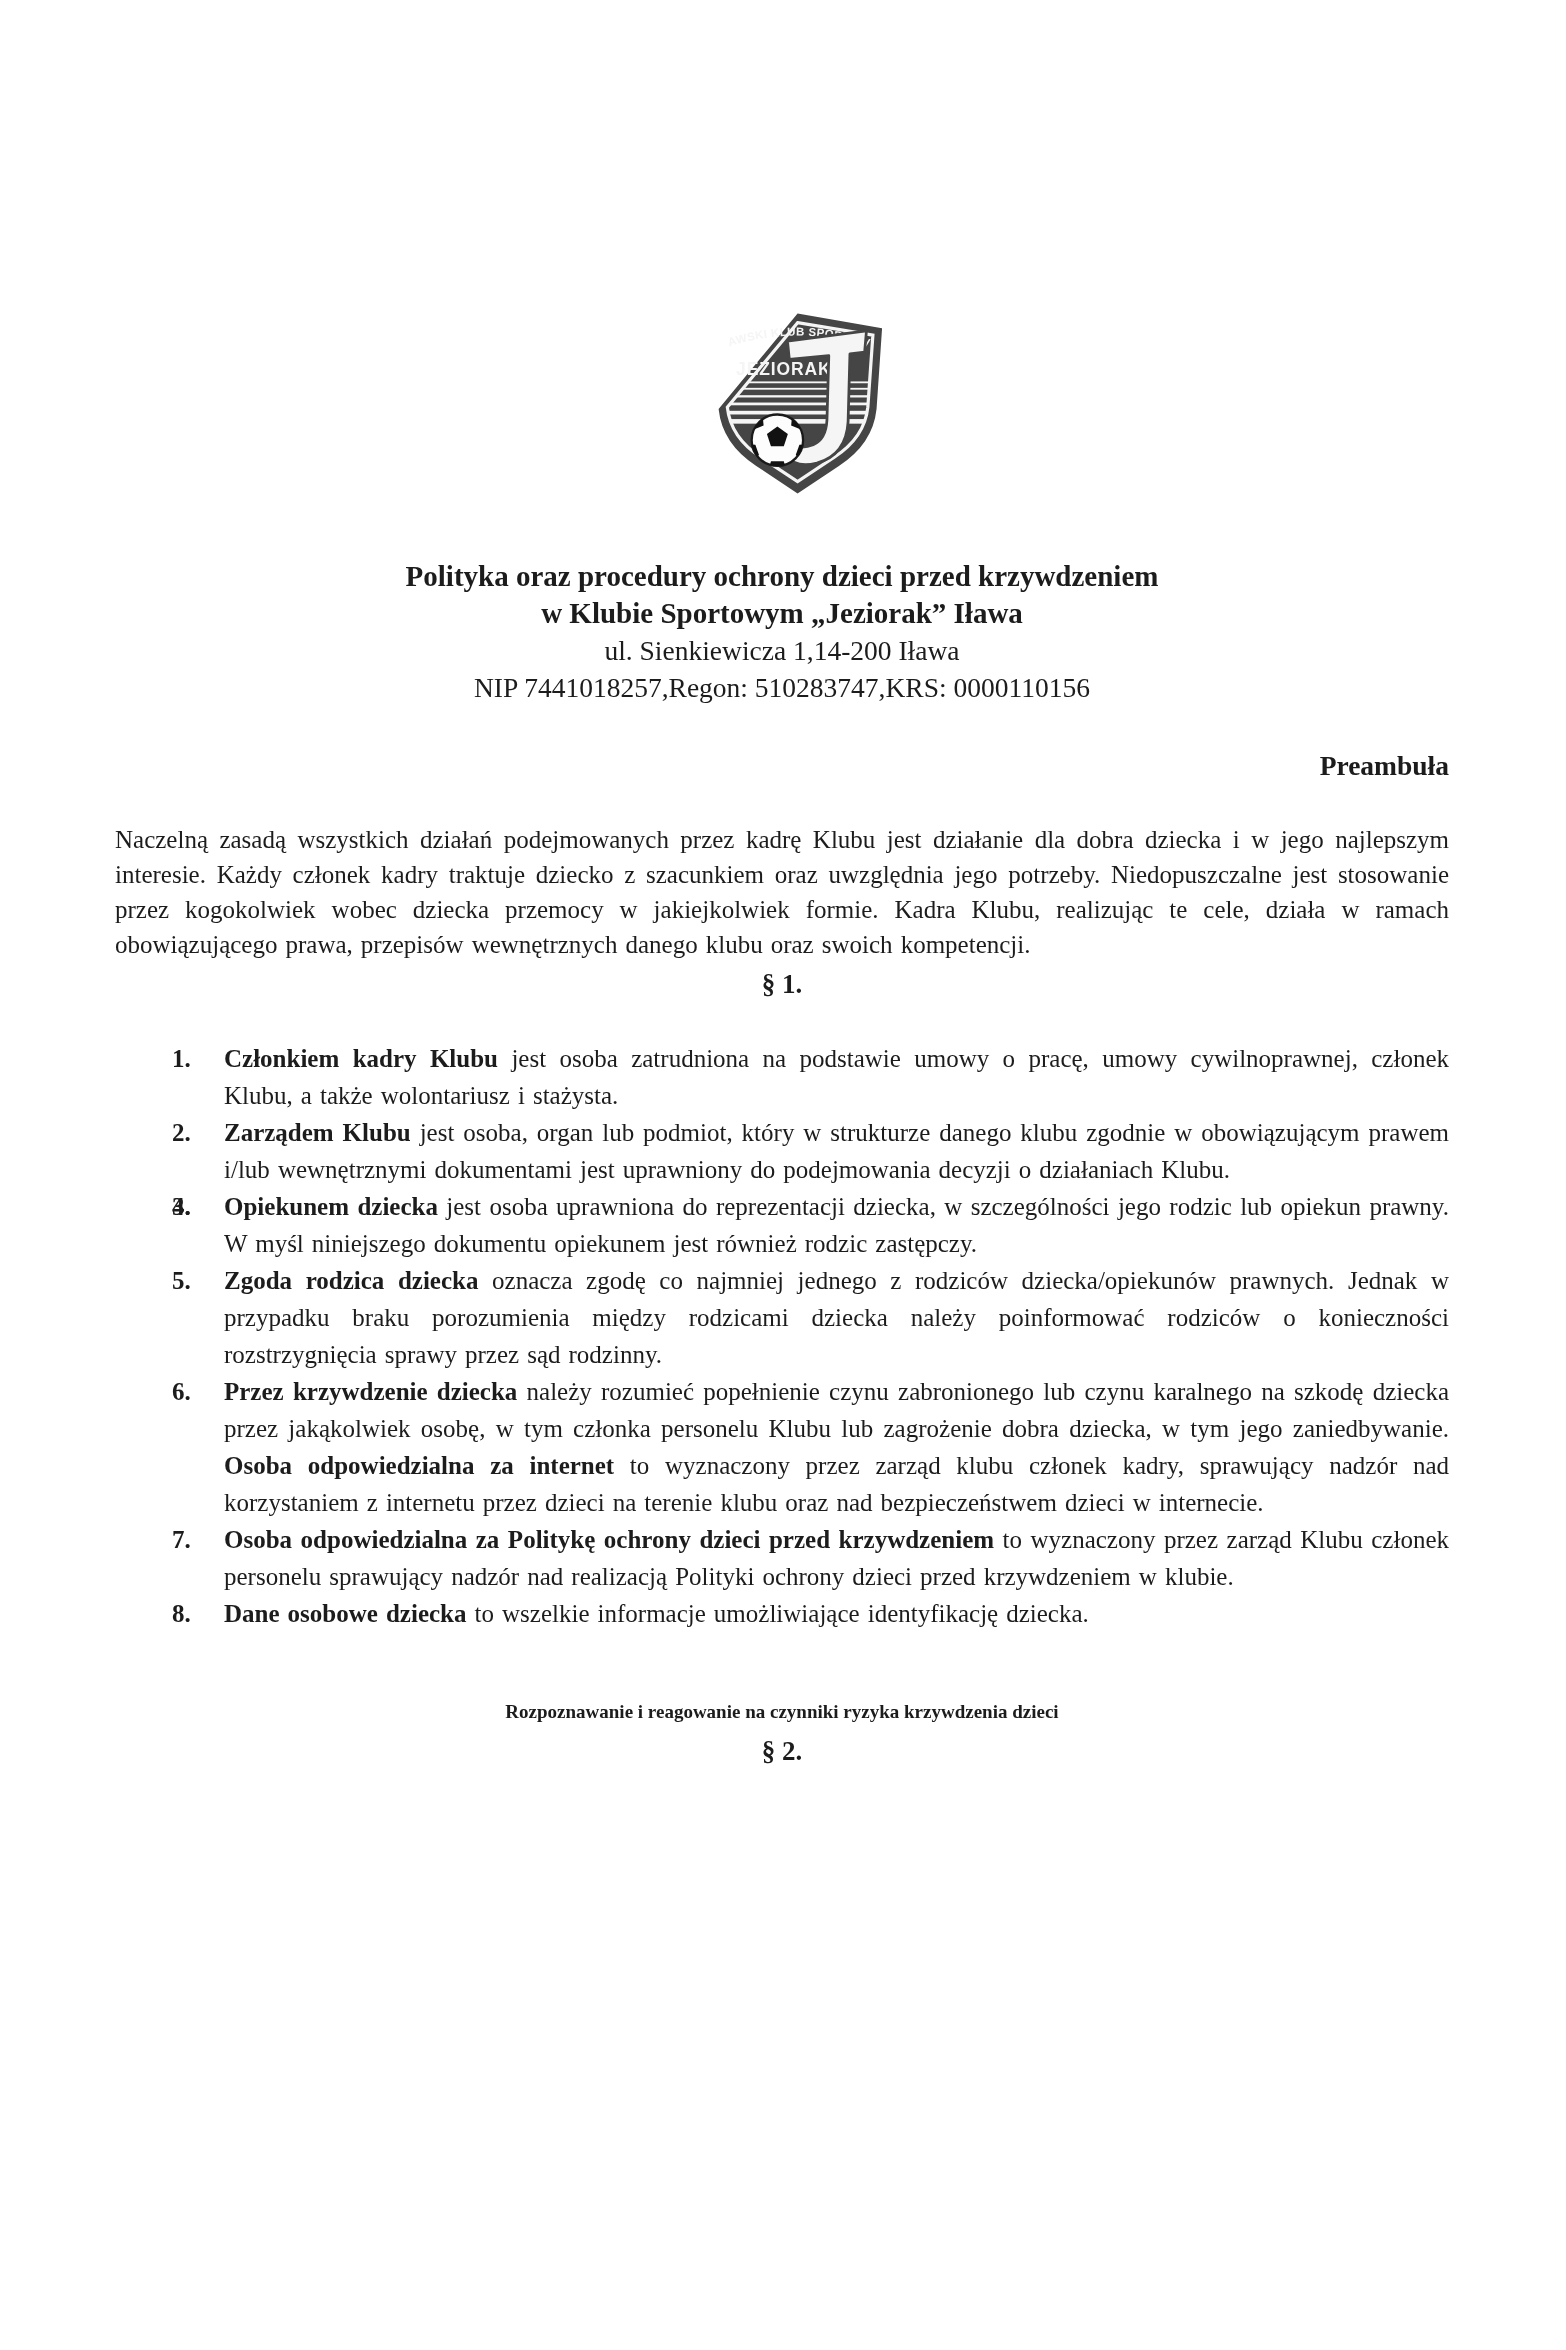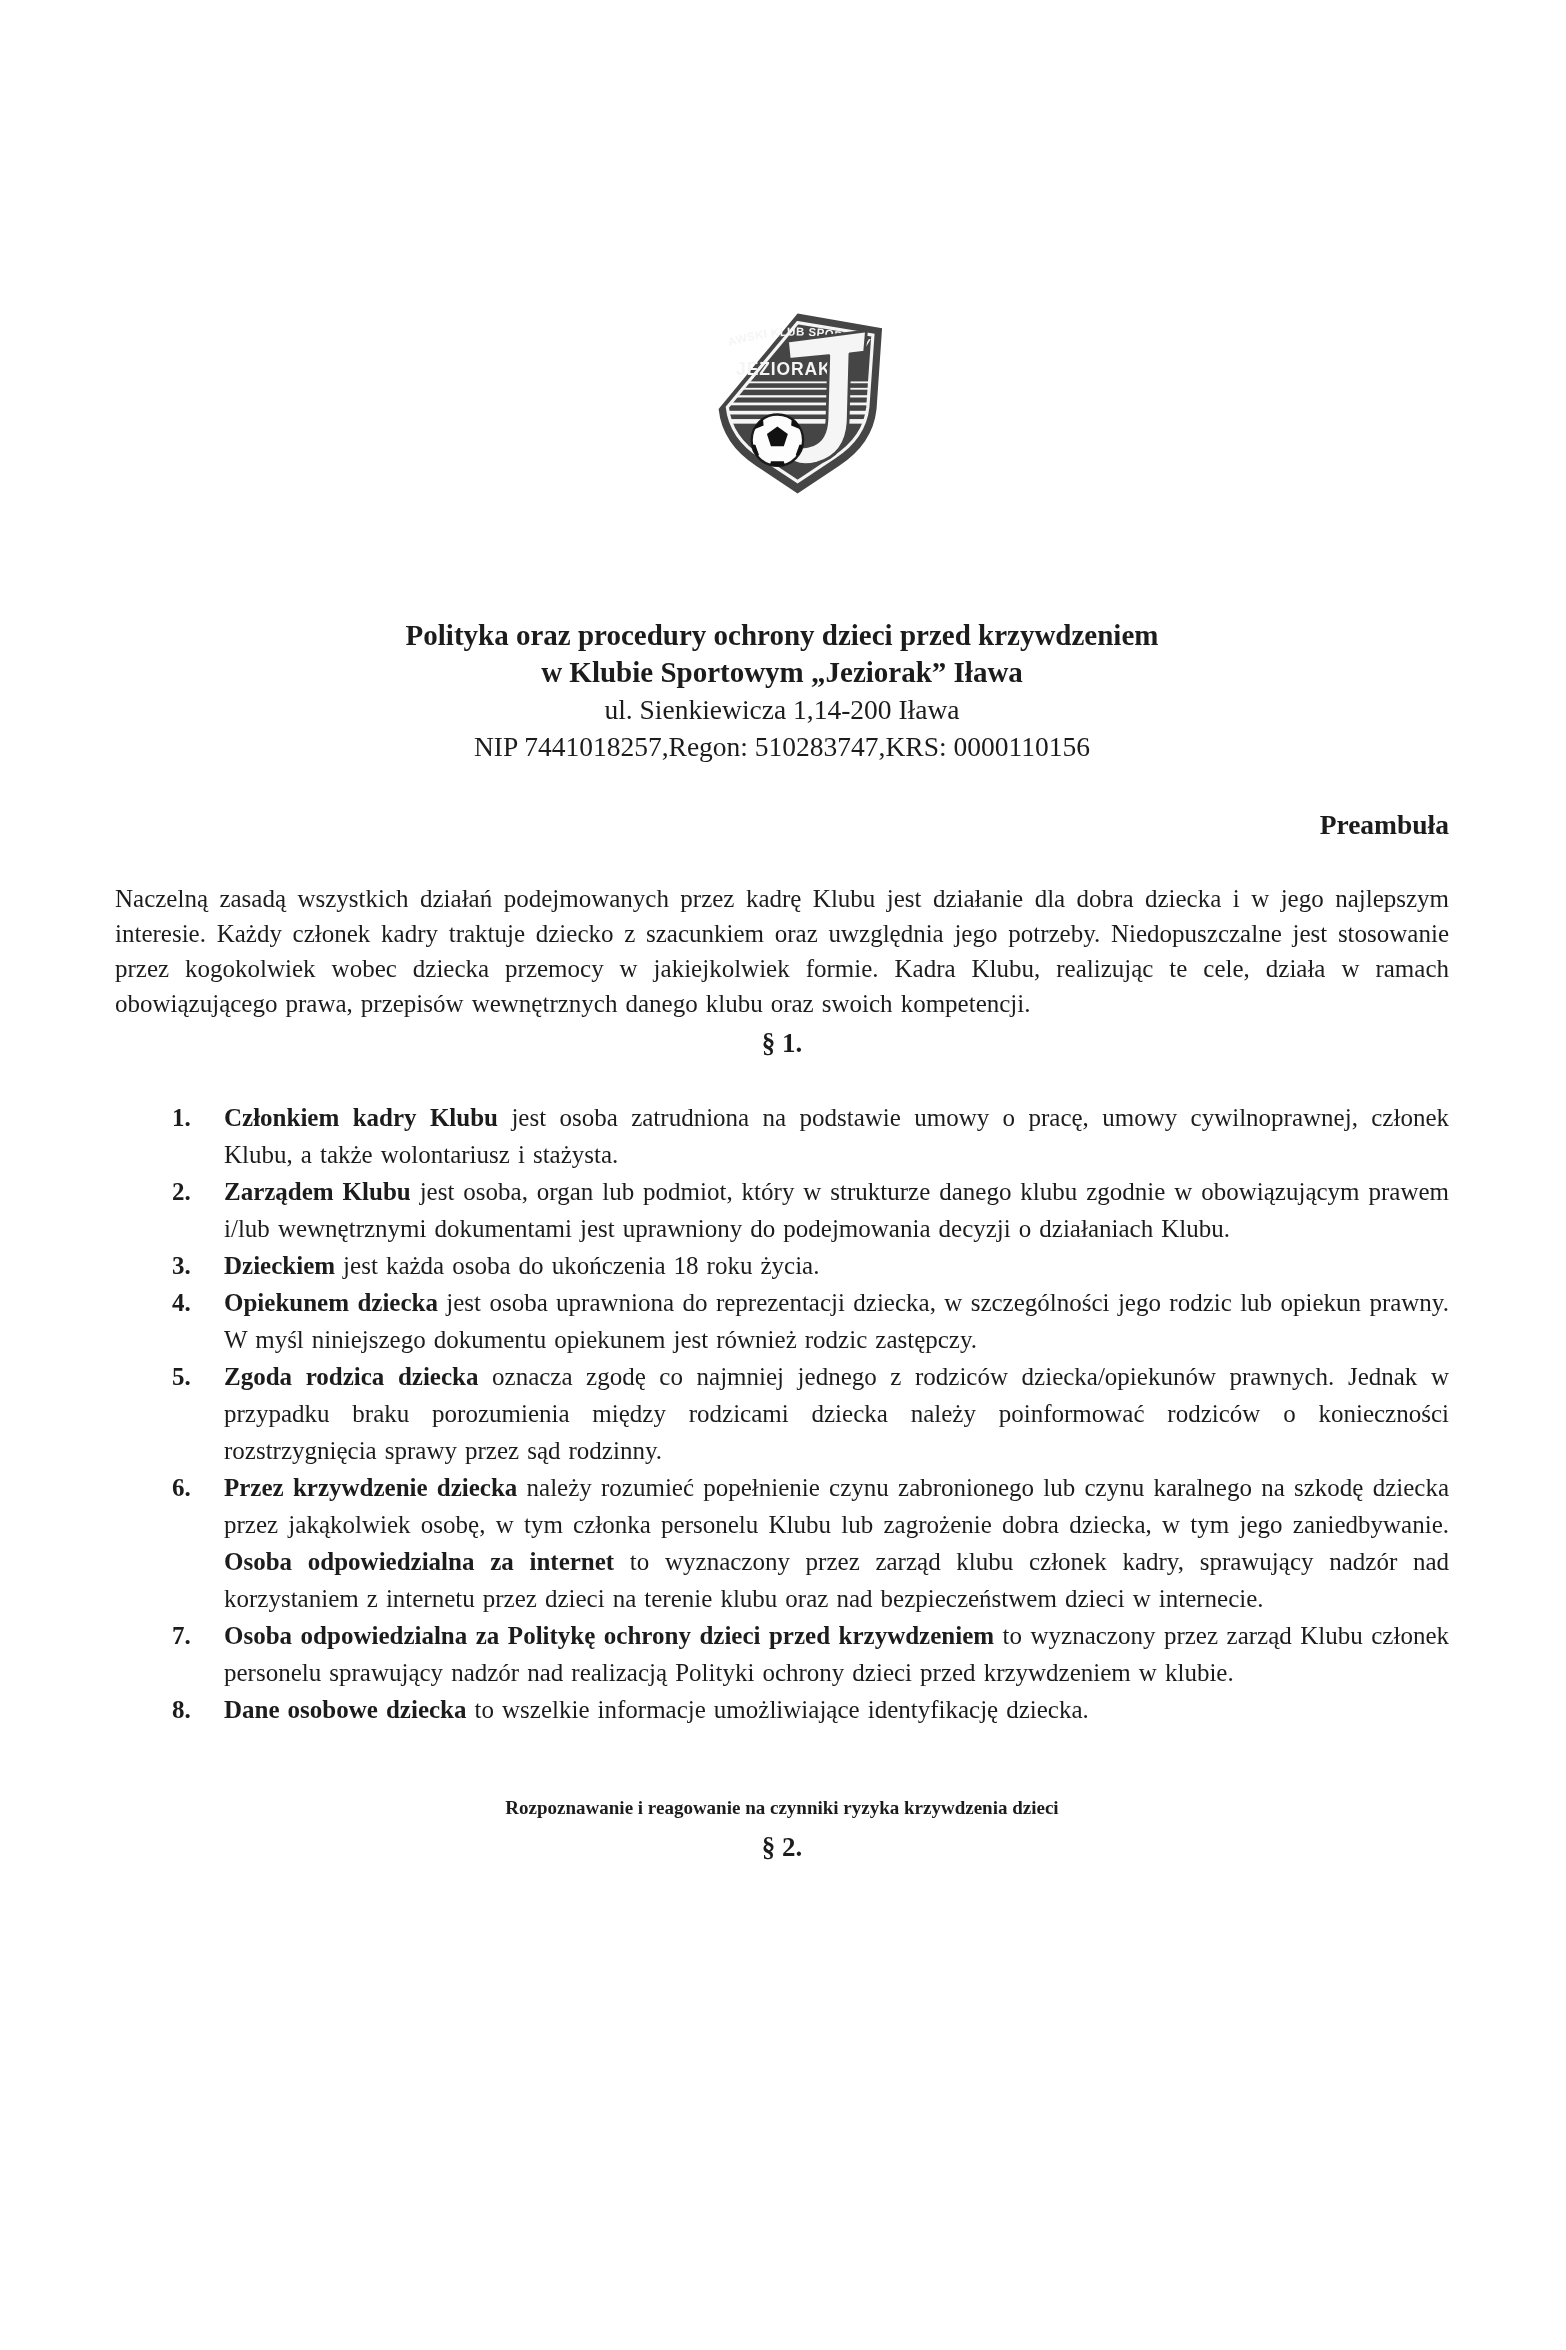--- a/index.html
+++ b/index.html
@@ -19,21 +19,21 @@
   }
   
   .logo-row {
     padding-top: 306px;
     display: flex;
     justify-content: center;
   }
   .logo-row svg { transform: translateX(16.5px); }
 
   
-  .title-block { margin-top: 117px; text-align: center; }
+  .title-block { margin-top: 58px; text-align: center; }
   .title-main {
     font-size: 29px;
     font-weight: bold;
     line-height: 37px;
     margin: 0;
   }
   .title-sub {
     font-size: 27.5px;
     font-weight: normal;
     line-height: 37px;
@@ -160,21 +160,21 @@
   </div>
 
   <h2 class="h-preamble">Preambuła</h2>
   <p class="preamble-text">Naczelną zasadą wszystkich działań podejmowanych przez kadrę Klubu jest działanie dla dobra dziecka i w jego najlepszym interesie. Każdy członek kadry traktuje dziecko z szacunkiem oraz uwzględnia jego potrzeby. Niedopuszczalne jest stosowanie przez kogokolwiek wobec dziecka przemocy w jakiejkolwiek formie. Kadra Klubu, realizując te cele, działa w ramach obowiązującego prawa, przepisów wewnętrznych danego klubu oraz swoich kompetencji.</p>
 
   <p class="section-mark">§ 1.</p>
 
   <ol class="glossary">
       <li><span class="num">1.</span><span class="item-text"><b>Członkiem kadry Klubu</b><span> jest osoba zatrudniona na podstawie umowy o pracę, umowy cywilnoprawnej, członek Klubu, a także wolontariusz i stażysta.</span></span></li>
       <li><span class="num">2.</span><span class="item-text"><b>Zarządem Klubu</b><span> jest osoba, organ lub podmiot, który w strukturze danego klubu zgodnie w obowiązującym prawem i/lub wewnętrznymi dokumentami jest uprawniony do podejmowania decyzji o działaniach Klubu.</span></span></li>
-      <li><span class="num">3.</span><span class="item-text"><b>Dzieckiem</b><span> jest każda osoba do ukończenia 18 roku życia.</span></span></li>
+      <li><span class="num">3.</span></li>
       <li><span class="num">4.</span><span class="item-text"><b>Opiekunem dziecka</b><span> jest osoba uprawniona do reprezentacji dziecka, w szczególności jego rodzic lub opiekun prawny. W myśl niniejszego dokumentu opiekunem jest również rodzic zastępczy.</span></span></li>
       <li><span class="num">5.</span><span class="item-text"><b>Zgoda rodzica dziecka</b><span> oznacza zgodę co najmniej jednego z rodziców dziecka/opiekunów prawnych. Jednak w przypadku braku porozumienia między rodzicami dziecka należy poinformować rodziców o konieczności rozstrzygnięcia sprawy przez sąd rodzinny.</span></span></li>
       <li><span class="num">6.</span><span class="item-text"><b>Przez krzywdzenie dziecka</b><span> należy rozumieć popełnienie czynu zabronionego lub czynu karalnego na szkodę dziecka przez jakąkolwiek osobę, w tym członka personelu Klubu lub zagrożenie dobra dziecka, w tym jego zaniedbywanie. </span><b>Osoba odpowiedzialna za internet</b><span> to wyznaczony przez zarząd klubu członek kadry, sprawujący nadzór nad korzystaniem z internetu przez dzieci na terenie klubu oraz nad bezpieczeństwem dzieci w internecie.</span></span></li>
       <li><span class="num">7.</span><span class="item-text"><b>Osoba odpowiedzialna za Politykę ochrony dzieci przed krzywdzeniem</b><span> to wyznaczony przez zarząd Klubu członek personelu sprawujący nadzór nad realizacją Polityki ochrony dzieci przed krzywdzeniem w klubie.</span></span></li>
       <li><span class="num">8.</span><span class="item-text"><b>Dane osobowe dziecka</b><span> to wszelkie informacje umożliwiające identyfikację dziecka.</span></span></li>
     </ol>
 
   <h2 class="h-closing">Rozpoznawanie i reagowanie na czynniki ryzyka krzywdzenia dzieci</h2>
   <p class="section-mark">§ 2.</p>
 

